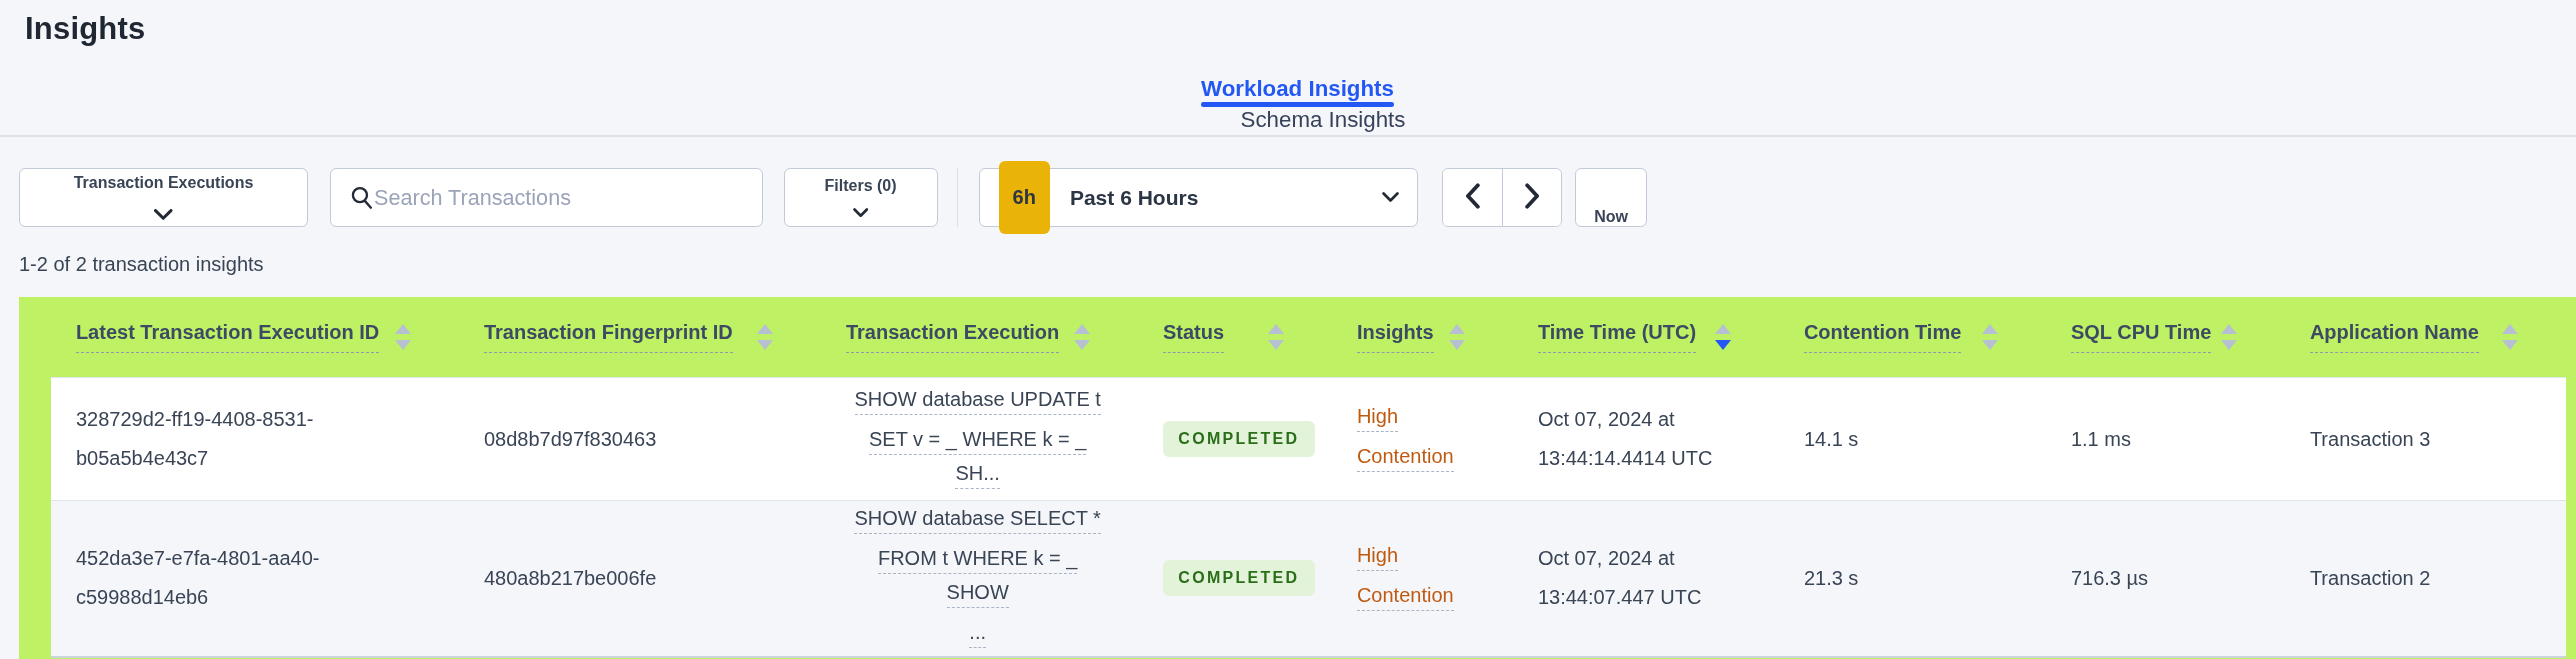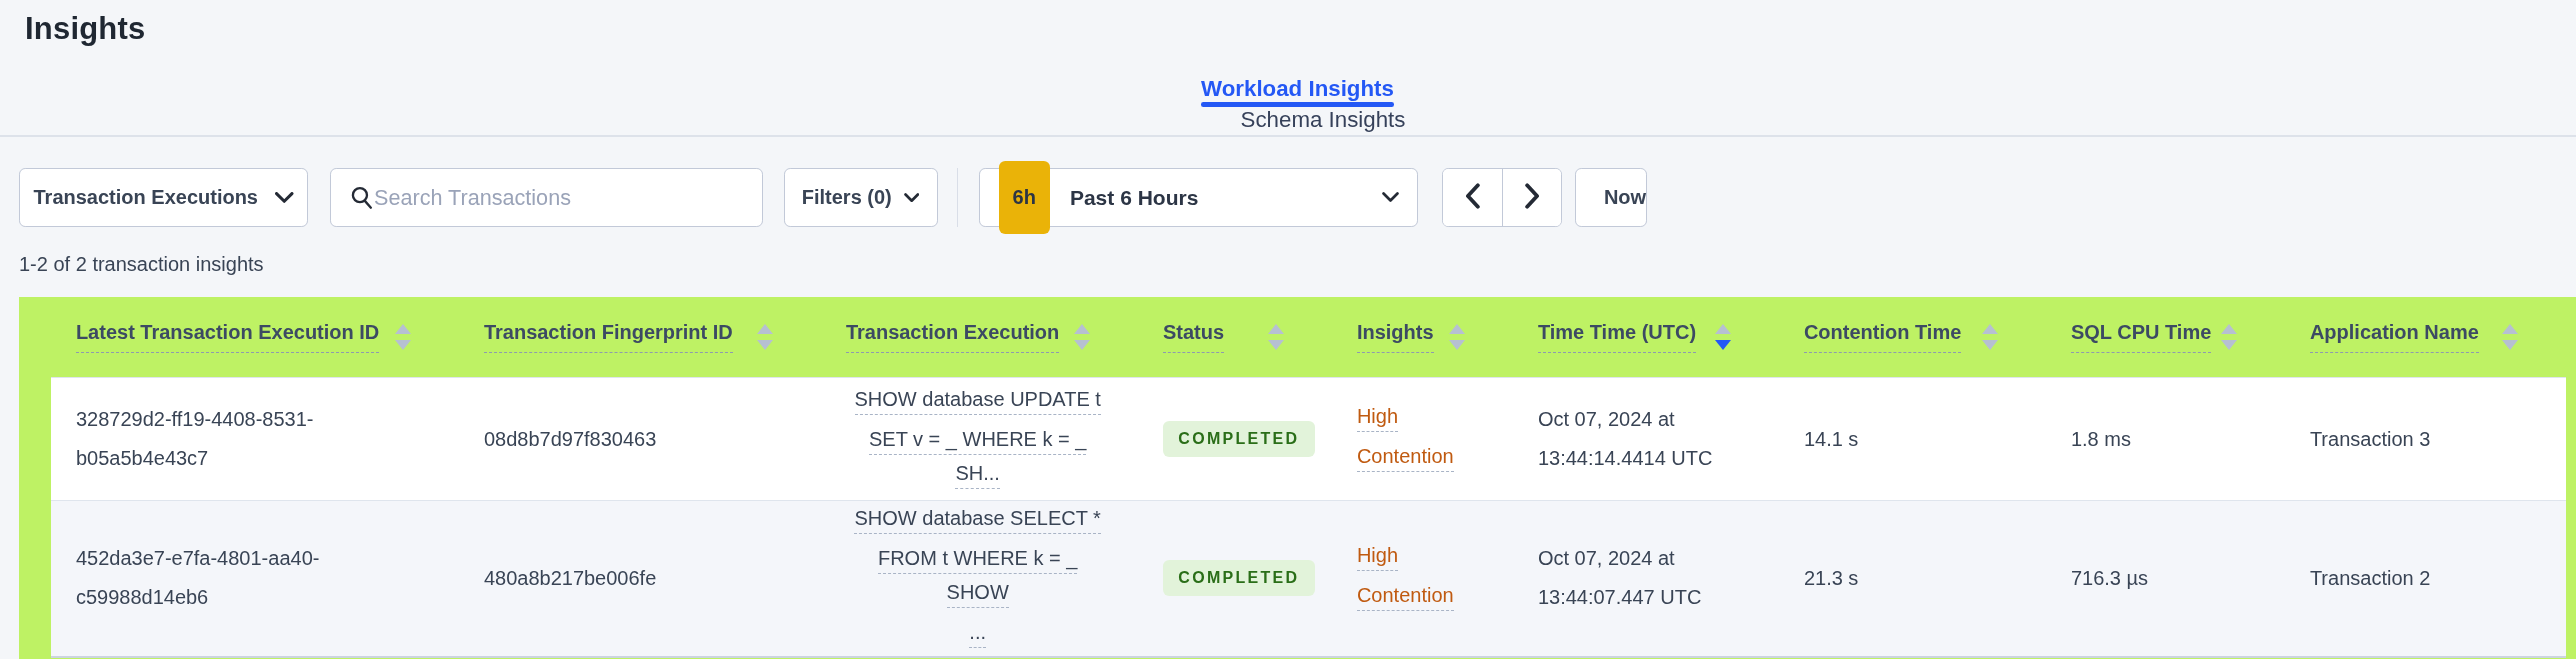--- a/index.html
+++ b/index.html
@@ -26,22 +26,22 @@
   .tab.inactive { color:#36415a; font-weight:500; }
   .tab.active::after {
     content:""; position:absolute; left:0; right:0; bottom:-2.3px; height:4.6px;
     background:#2458f5; border-radius:2.3px;
   }
   
   .toolbar { position:absolute; left:19px; top:168px; height:59px;
              display:flex; align-items:stretch; }
   .btn {
     background:#fff; border:1.5px solid #c2c9d8; border-radius:6.2px;
-    display:flex; align-items:center; font-size:20px; font-weight:600;
-    color:#394455; cursor:pointer;
+    display:flex; align-items:center; font-size:16px; font-weight:600;
+    color:#394455; cursor:pointer;flex-direction:column;
   }
   .type-btn { width:289px; justify-content:center; gap:17px; }
   .search-box {
     margin-left:21.6px; width:433px; background:#fff;
     border:1.5px solid #c2c9d8; border-radius:6.2px;
     display:flex; align-items:center; padding:0 18.5px; 
   }
   .search-box input {
     border:none; outline:none; flex:1; font-size:21.6px;
     font-family:"Liberation Sans", sans-serif; color:#394455; background:transparent;
@@ -276,21 +276,21 @@
         <span class="insight-link">
           <span class="ln"><span>High</span></span>
           <span class="ln"><span>Contention</span></span>
         </span>
       </div>
       <div class="td c5 cell-lines">
         <span>Oct 07, 2024 at</span><br>
         <span>13:44:14.4414 UTC</span>
       </div>
       <div class="td c6">14.1 s</div>
-      <div class="td c7">1.8 ms</div>
+      <div class="td c7">1.1 ms</div>
       <div class="td c8">Transaction 3</div>
     </div>
 
     <div class="tr row2">
       <div class="td c0 cell-lines">
         <span>452da3e7-e7fa-4801-aa40-</span><br>
         <span>c59988d14eb6</span>
       </div>
       <div class="td c1">480a8b217be006fe</div>
       <div class="td c2">

